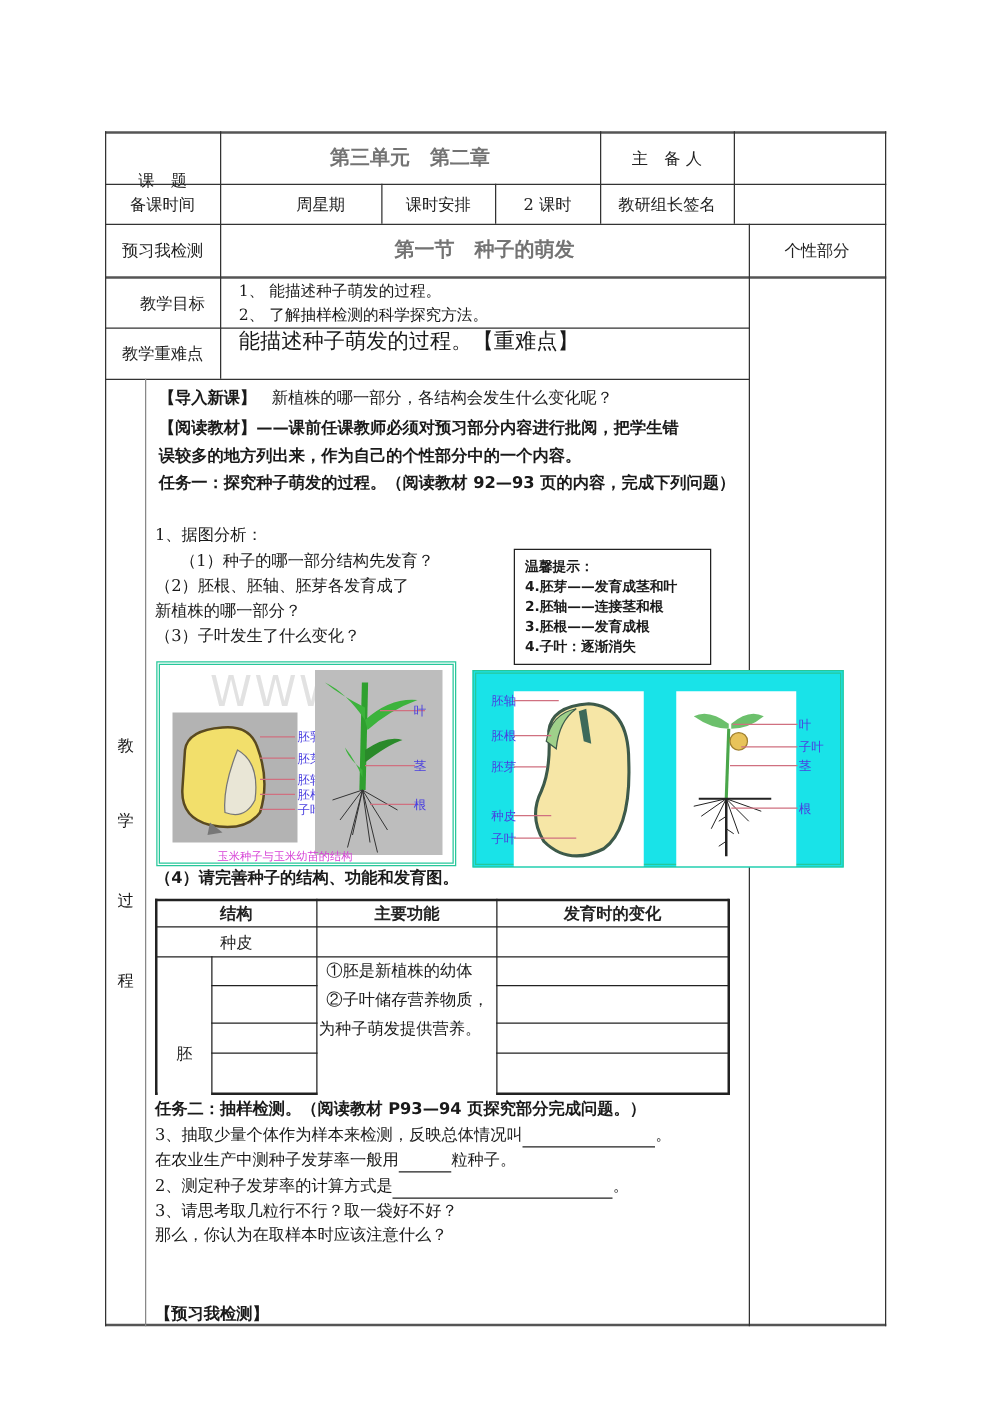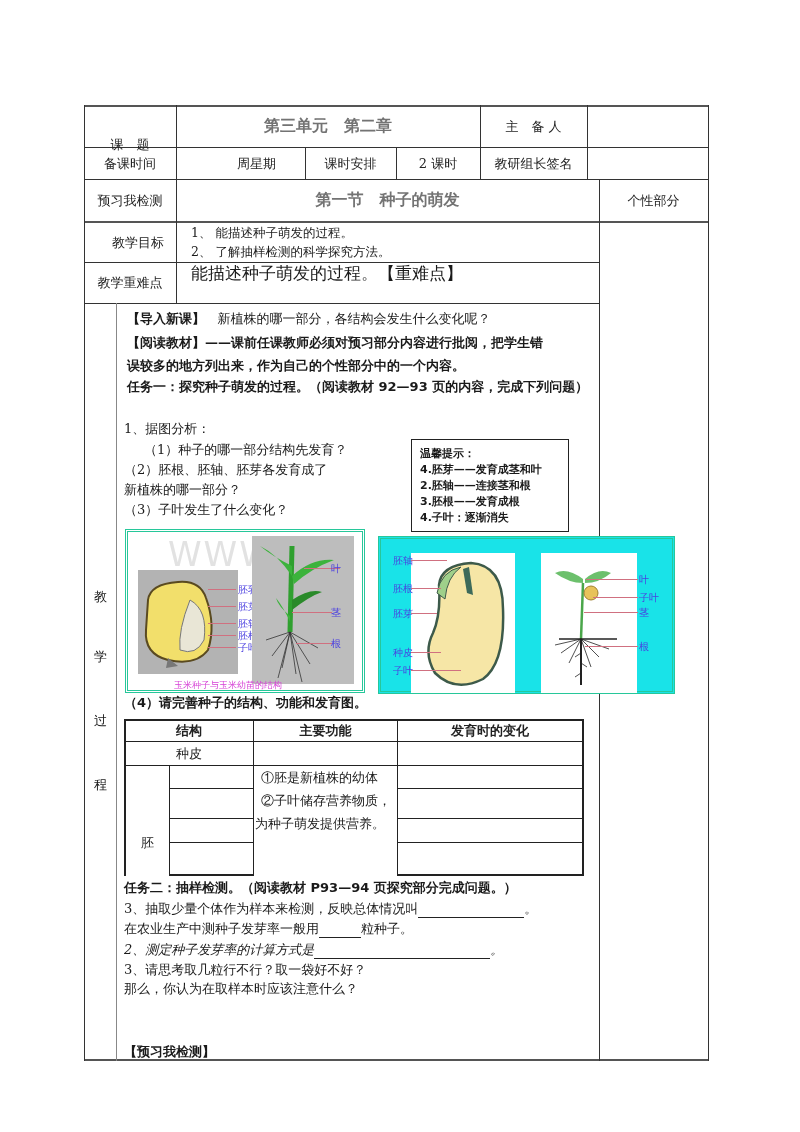--- a/index.html
+++ b/index.html
@@ -215,19 +215,19 @@
 <div class="txt" style="left:261px; top:792px;">②子叶储存营养物质，</div>
 <div class="txt" style="left:255px; top:815px;">为种子萌发提供营养。</div>
 
 <div class="txt bold" style="left:124px; top:879px;">任务二：抽样检测。（阅读教材 P93—94 页探究部分完成问题。）</div>
 <div class="txt" style="left:124px; top:900px;">
   <span>3、抽取少量个体作为样本来检测，反映总体情况叫</span><span class="blank" style="width:106px;"></span><span>。</span>
 </div>
 <div class="txt" style="left:124px; top:920px;">
   <span>在农业生产中测种子发芽率一般用</span><span class="blank" style="width:42px;"></span><span>粒种子。</span>
 </div>
-<div class="txt" style="left:124px; top:941px;font-style:italic;">
+<div class="txt" style="left:124px; top:941px;">
   <span>2、测定种子发芽率的计算方式是</span><span class="blank" style="width:176px;"></span><span>。</span>
 </div>
 <div class="txt" style="left:124px; top:961px;">3、请思考取几粒行不行？取一袋好不好？</div>
 <div class="txt" style="left:124px; top:980px;">那么，你认为在取样本时应该注意什么？</div>
 
 <div class="txt bold" style="left:124px; top:1043px;">【预习我检测】</div>
 
 </body></html>

